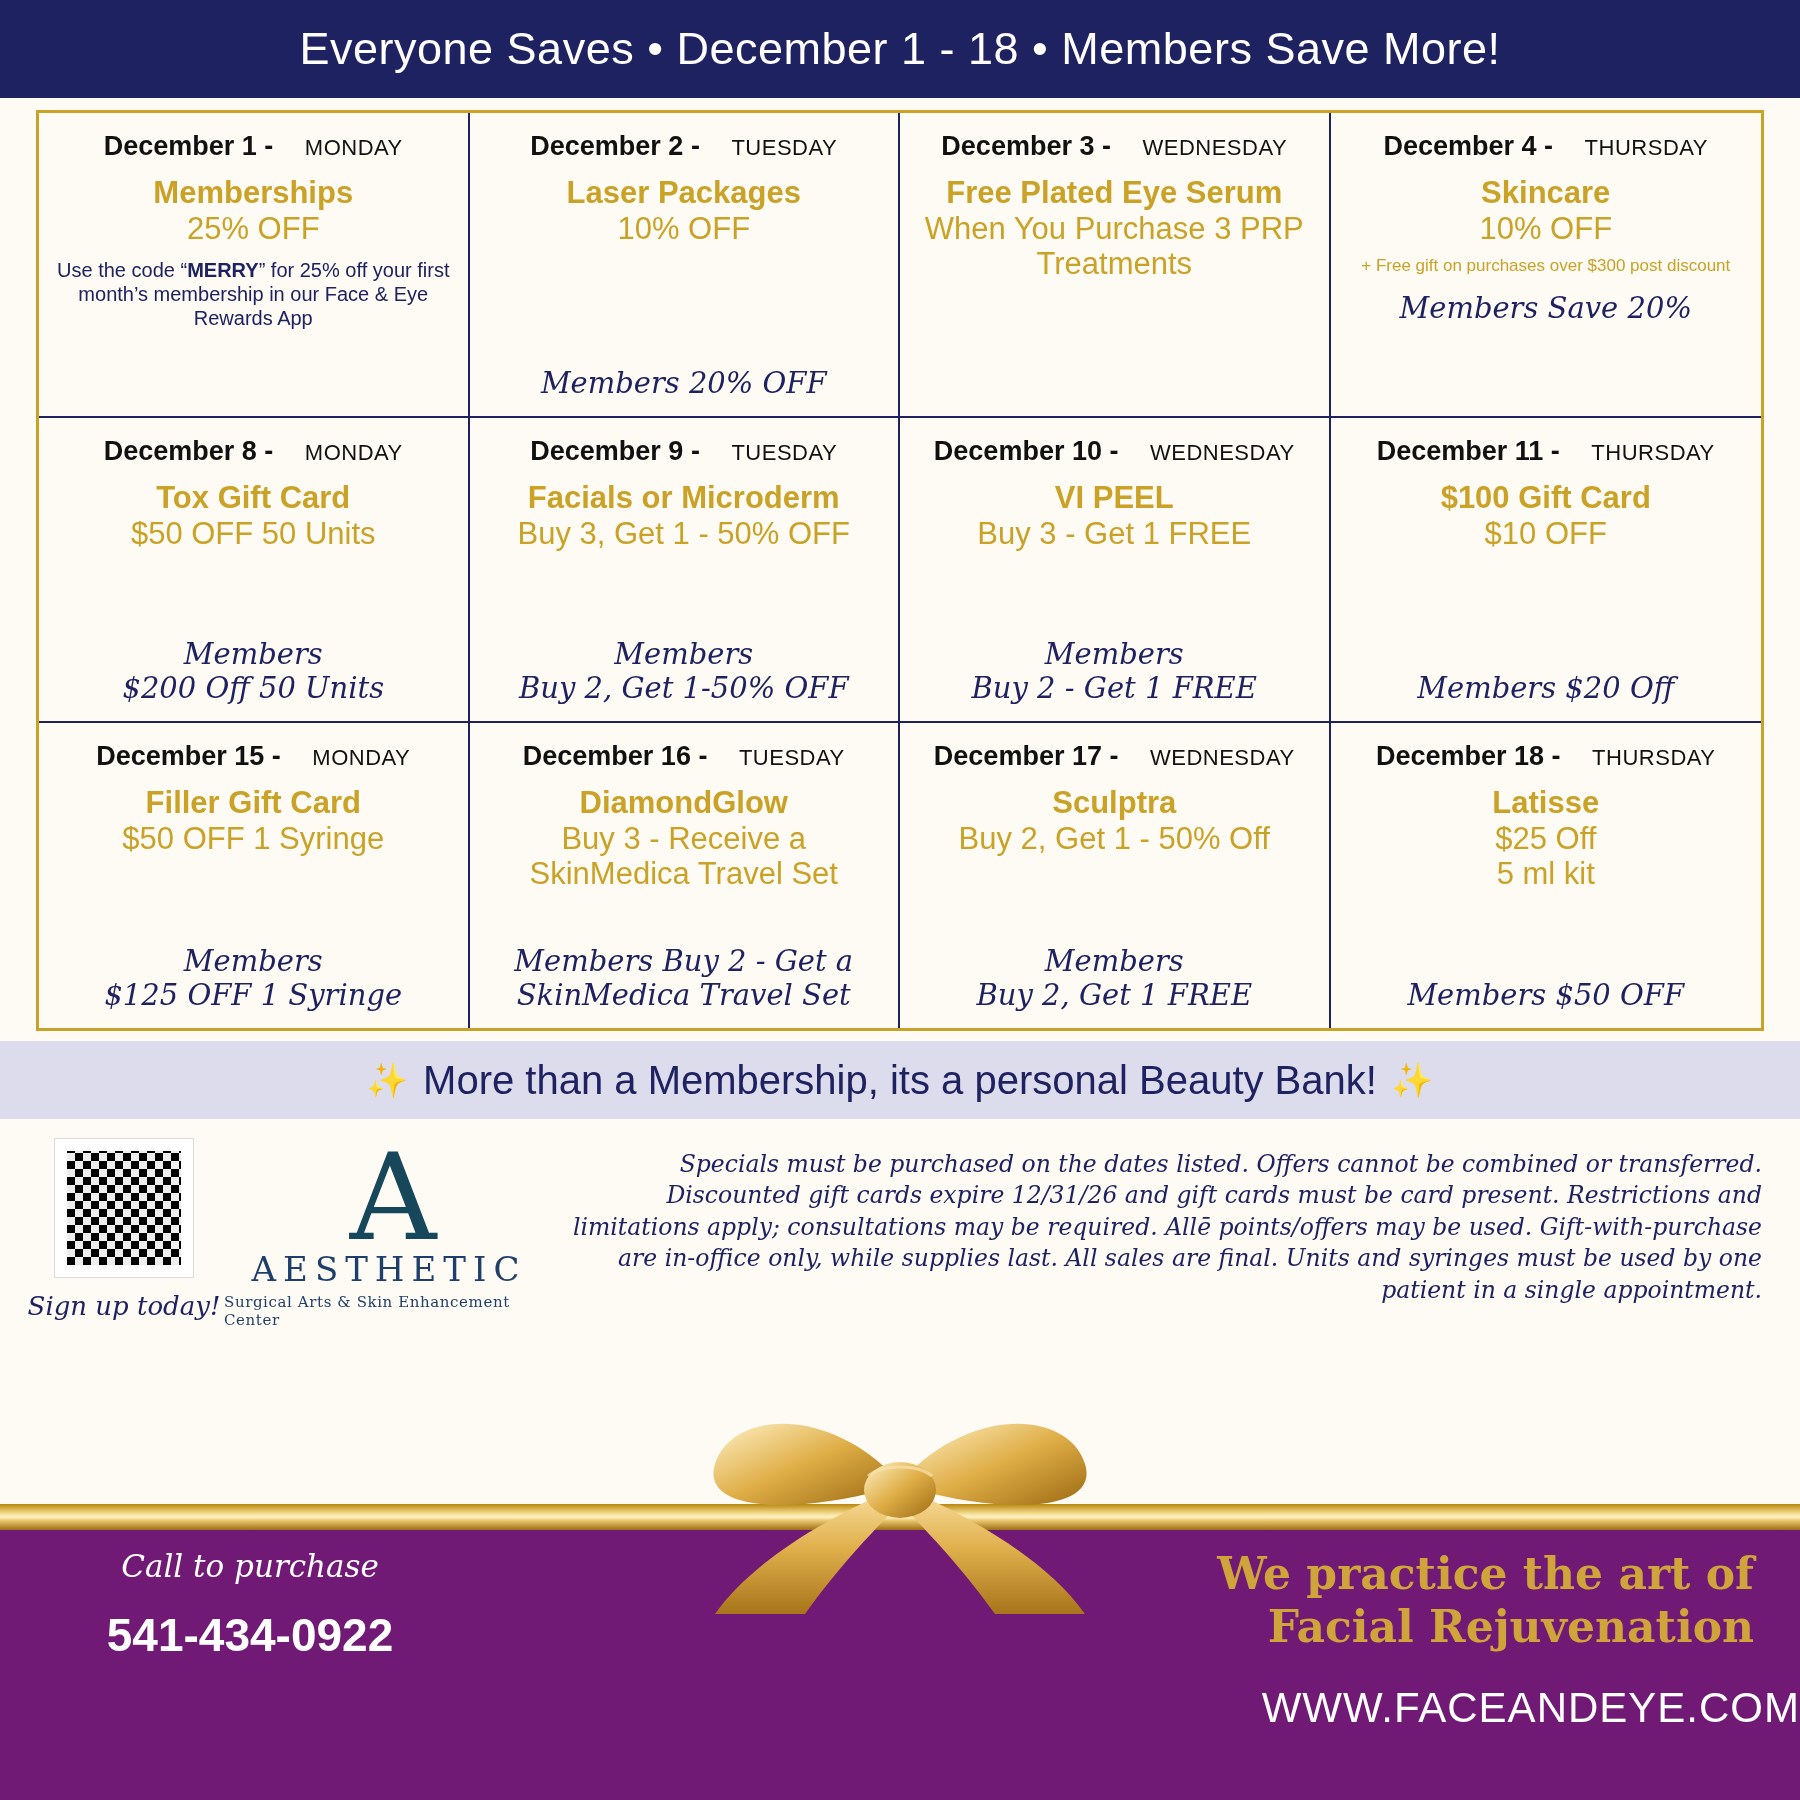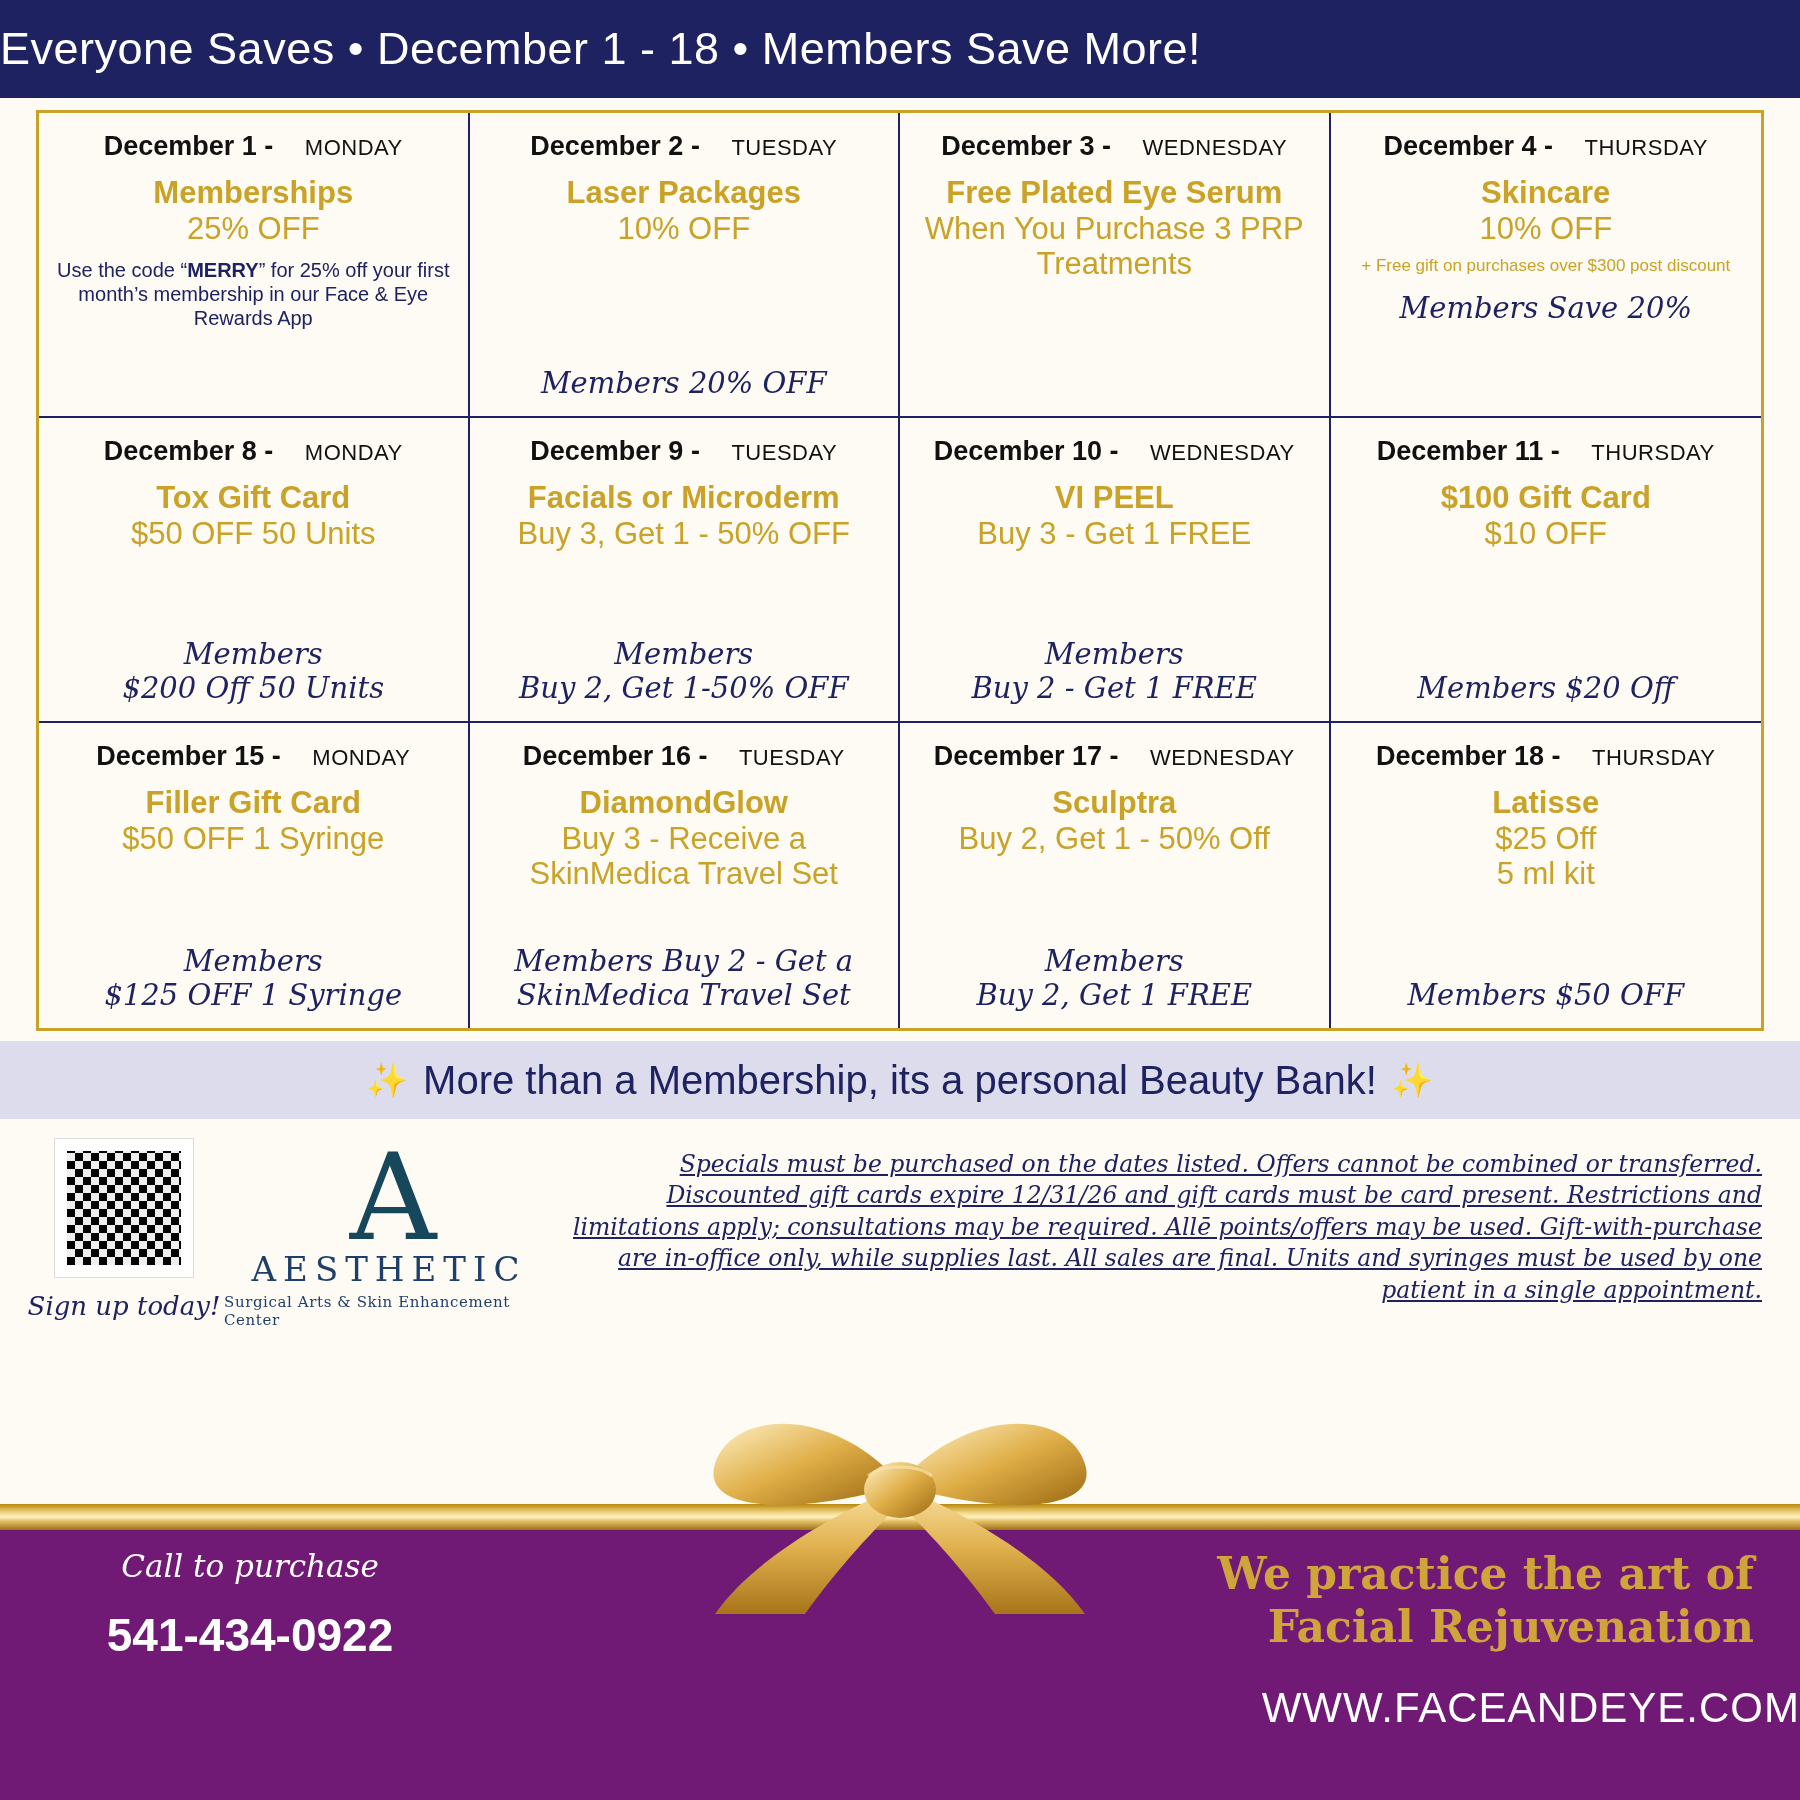--- a/index.html
+++ b/index.html
@@ -17,20 +17,21 @@
     flex-direction: column;
   }
 
   
   .banner {
     background: #1f2260;
     color: #ffffff;
     height: 98px;
     display: flex;
     align-items: center;
+    justify-content: center;
     font-size: 45px;
     letter-spacing: 0.5px;
     font-weight: 400;
   }
 
   
   .grid-wrap {
     padding: 12px 36px 0 36px;
   }
   .grid {
@@ -179,21 +180,20 @@
   }
   .fineprint {
     flex: 1;
     color: #1f2260;
     font-family: "DejaVu Serif", serif;
     font-style: italic;
     font-size: 23.5px;
     line-height: 1.34;
     text-align: right;
     padding: 16px 14px 0 10px;
-    text-decoration: underline;
   }
 
   
   .gold-bar {
     height: 26px;
     background: linear-gradient(180deg,#b8860b 0%, #f3d98b 35%, #fff3c4 50%, #e8c36a 65%, #9c6f16 100%);
   }
 
   
   .footer {

